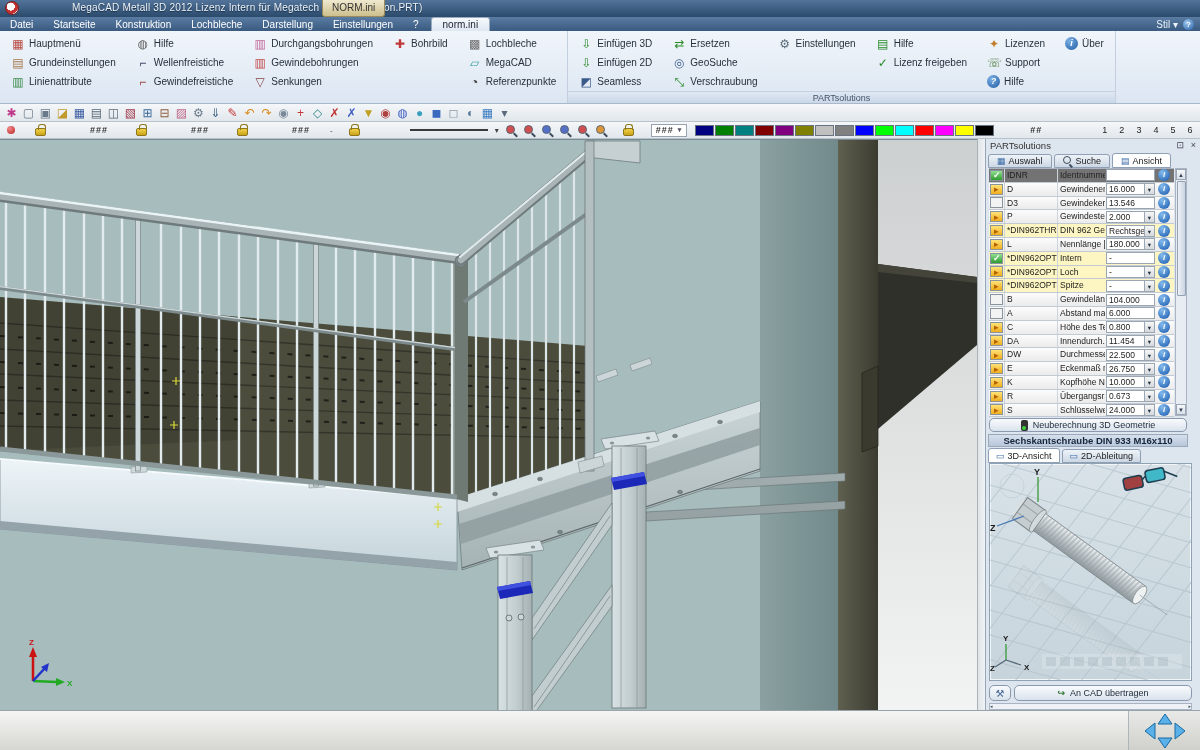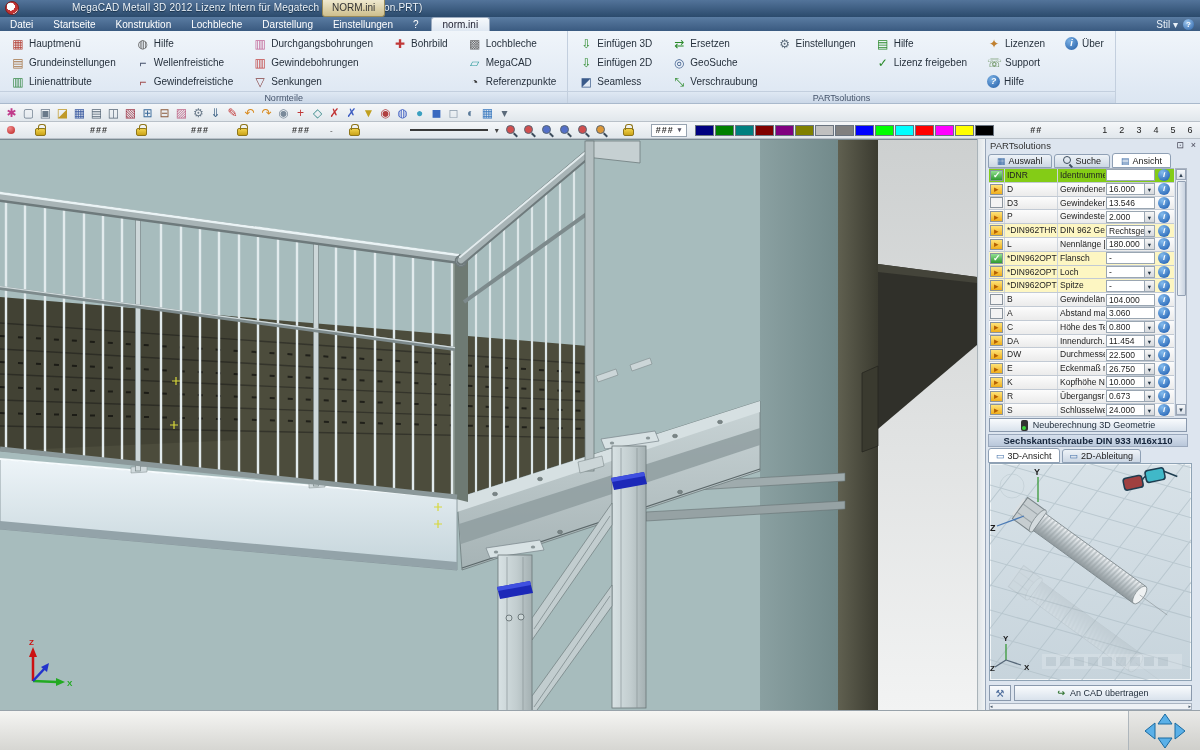--- a/index.html
+++ b/index.html
@@ -65,38 +65,38 @@
   .ptab{display:flex;align-items:center;gap:3px;padding:1px 8px;height:14px;background:linear-gradient(#eef3f8,#ccd7e4);border:1px solid #8fa0b5;border-radius:3px 3px 0 0;cursor:default}
   .ptab.active{background:#fff;height:15px}
   .ptab .ticon{font-size:9px}
   .smag{position:relative;width:10px;height:10px}
   .smag::before{content:"";position:absolute;left:0;top:0;width:6px;height:6px;border:1.3px solid #3c4c5c;border-radius:50%}
   .smag::after{content:"";position:absolute;right:0;bottom:0;width:4px;height:1.5px;background:#3c4c5c;transform:rotate(45deg)}
 
   .ptable{position:absolute;left:3px;top:29px;width:185px;border-top:1px solid #aab4c2}
   .trow{display:flex;align-items:center;height:13.8px;border-bottom:1px solid #c2cad4;background:linear-gradient(#fcfcfc,#ebebeb)}
   .trow[data-bg="yellow"]{background:#fdf6c2}
-  .trow[data-bg="salmon"]{background:#84cc16}
+  .trow[data-bg="salmon"]{background:#737373}
   .picon{position:relative;width:13px;height:11px;margin:0 1px;border:1px solid #8a949e;background:#f3f3f3;flex:none}
   .picon[data-icon="check"]{background:linear-gradient(#92e092,#2f9a2f)}
   .picon[data-icon="check"]::after{content:"✓";position:absolute;left:2px;top:-1px;color:#fff;font-size:9px;font-weight:bold}
   .picon[data-icon="arrow"]{background:linear-gradient(#ffe378,#efae1d)}
   .picon[data-icon="arrow"]::after{content:"▸";position:absolute;left:3px;top:-0.5px;color:#b35f00;font-size:9px}
   .tname{width:53px;padding-left:2px;overflow:hidden;white-space:nowrap;font-size:8.5px;border-left:1px solid #cdd4dc;align-self:stretch;line-height:13px}
   .tdesc{width:48px;padding-left:2px;overflow:hidden;white-space:nowrap;font-size:8.5px;border-left:1px solid #cdd4dc;align-self:stretch;line-height:13px}
   .tval{width:49px;height:12px;margin:0 1px;background:#fff;border:1px solid #9aa6b2;display:flex;align-items:center;overflow:hidden;flex:none}
   .tval .vtext{flex:1;padding-left:2px;font-size:8.5px;font-style:normal;white-space:nowrap;overflow:hidden}
   .tval .ddbtn{width:10px;align-self:stretch;background:linear-gradient(#f6f6f6,#d6d9dd);border-left:1px solid #9aa6b2;font-size:6.5px;text-align:center;line-height:11px;font-style:normal;color:#234;cursor:default}
   .tval[data-dd="false"] .ddbtn{visibility:hidden}
   .tinfo{width:12px;height:12px;margin-left:2px;border-radius:50%;background:radial-gradient(circle at 35% 28%,#84bcee,#1656ac);color:#fff;font-size:8px;font-weight:bold;font-style:italic;text-align:center;line-height:12px;flex:none;cursor:default}
   .tscroll{position:absolute;left:189px;top:29px;width:12px;height:248px;background:#e8edf3;border:1px solid #aab4c2}
   .tscroll .sarr{position:absolute;left:0;right:0;height:11px;background:linear-gradient(#f6f8fa,#d8dfe8);border:1px solid #9aa6b6;font-size:6px;text-align:center;line-height:10px;color:#345}
   .tscroll .thumb{position:absolute;left:0.5px;top:12px;width:9px;height:115px;background:linear-gradient(90deg,#eef2f6,#c9d3e0);border:1px solid #93a1b4;border-radius:1px}
 
-  .btn{background:linear-gradient(#f9fbfd,#d9e2ec);border:1px solid #8a99ad;border-radius:0;display:flex;align-items:center;justify-content:center;gap:5px;cursor:default;color:#1d2a38}
+  .btn{background:linear-gradient(#f9fbfd,#d9e2ec);border:1px solid #8a99ad;border-radius:5px;display:flex;align-items:center;justify-content:center;gap:5px;cursor:default;color:#1d2a38}
   .recalc{position:absolute;left:3px;top:279px;width:198px;height:14px;font-size:9px}
   .tlight{width:7px;height:11px;background:#333;border-radius:2px;position:relative}
   .tlight::after{content:"";position:absolute;left:1.5px;bottom:1px;width:4px;height:4px;border-radius:50%;background:#3ad43a}
   .parttitle{position:absolute;left:2px;top:295px;width:200px;height:13px;text-align:center;font-weight:bold;font-size:9.5px;color:#14243a;background:linear-gradient(#d6e0ed,#b9c7da);border:1px solid #9aa8bc;line-height:12px;overflow:hidden;white-space:nowrap}
   .vtabs{position:absolute;left:2px;top:309px;height:15px;display:flex;gap:2px;align-items:flex-end}
   .vtab{display:flex;align-items:center;gap:3px;padding:1px 7px;height:14px;background:linear-gradient(#eef3f8,#ccd7e4);border:1px solid #8fa0b5;border-radius:3px 3px 0 0;cursor:default}
   .vtab.active{background:#fff;height:15px}
   .vicon{color:#3a6aa5;font-size:9px}
   .preview{position:absolute;left:3px;top:324px;width:203px;height:218px;border:1px solid #8fa3b5;background:linear-gradient(#d8e2e8,#c7d4dc);box-shadow:inset 0 0 0 1px #f2f6f8}
   .transfer-row{position:absolute;left:3px;top:546px;width:203px;height:16px;display:flex;gap:3px}
@@ -198,21 +198,20 @@
         <div class="rbtn" data-col="5" data-row="2">
           <span class="ric" style="color: rgb(42, 154, 154);">▱</span>
           <span>MegaCAD</span>
         </div>
 
         <div class="rbtn" data-col="5" data-row="3">
           <span class="ric" style="color: rgb(51, 51, 51);">◔</span>
           <span>Referenzpunkte</span>
         </div>
       </div>
-    <div class="rglabel">Normteile</div>
   </div>
   <div class="rgroup">
     <div class="rbtns">
 
         <div class="rbtn" data-col="1" data-row="1">
           <span class="ric" style="color: rgb(42, 138, 42);">⇩</span>
           <span>Einfügen 3D</span>
         </div>
 
         <div class="rbtn" data-col="1" data-row="2">
@@ -660,21 +659,21 @@
         <span class="tval" data-dd="true">
           <i class="vtext">180.000</i>
           <i class="ddbtn">▾</i>
         </span>
         <span class="tinfo">i</span>
       </div>
 
       <div class="trow" data-bg="yellow">
         <span class="picon" data-icon="check"></span>
         <span class="tname">*DIN962OPT1</span>
-        <span class="tdesc">Flansch</span>
+        <span class="tdesc">Intern</span>
         <span class="tval" data-dd="false">
           <i class="vtext">-</i>
           <i class="ddbtn">▾</i>
         </span>
         <span class="tinfo">i</span>
       </div>
 
       <div class="trow" data-bg="yellow">
         <span class="picon" data-icon="arrow"></span>
         <span class="tname">*DIN962OPT2</span>
@@ -706,21 +705,21 @@
           <i class="ddbtn">▾</i>
         </span>
         <span class="tinfo">i</span>
       </div>
 
       <div class="trow" data-bg="plain">
         <span class="picon" data-icon="none"></span>
         <span class="tname">A</span>
         <span class="tdesc">Abstand ma...</span>
         <span class="tval" data-dd="false">
-          <i class="vtext">3.060</i>
+          <i class="vtext">6.000</i>
           <i class="ddbtn">▾</i>
         </span>
         <span class="tinfo">i</span>
       </div>
 
       <div class="trow" data-bg="plain">
         <span class="picon" data-icon="arrow"></span>
         <span class="tname">C</span>
         <span class="tdesc">Höhe des Tel...</span>
         <span class="tval" data-dd="true">

